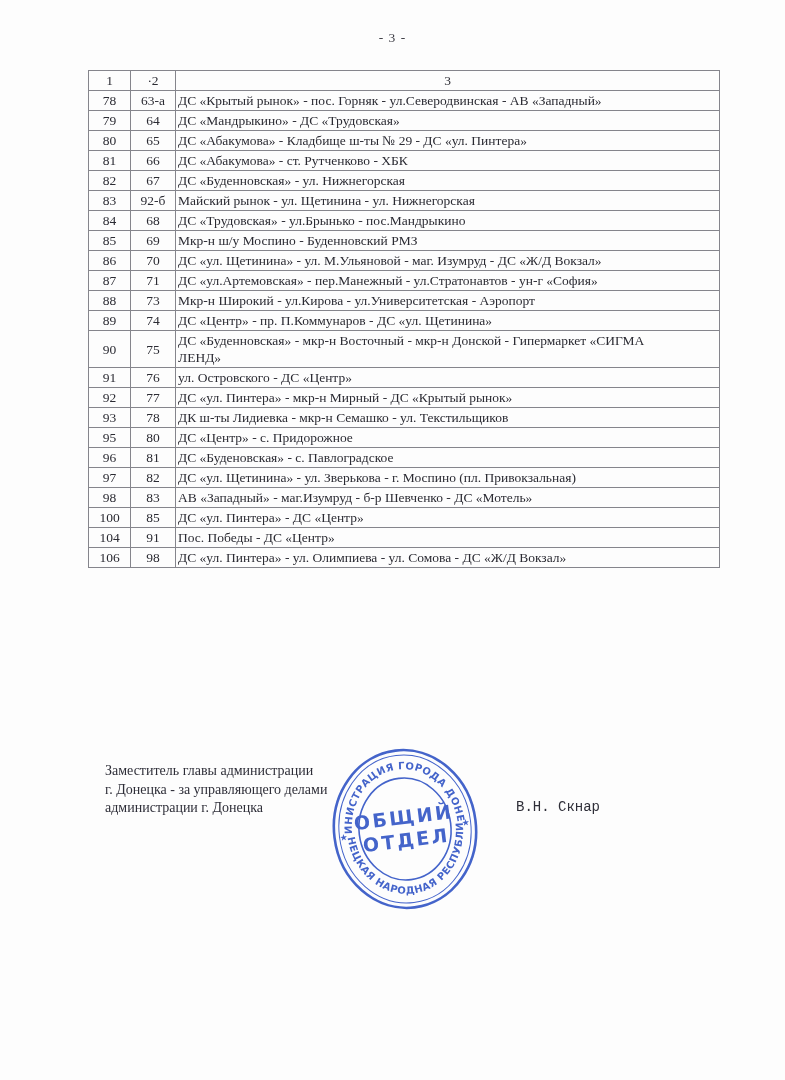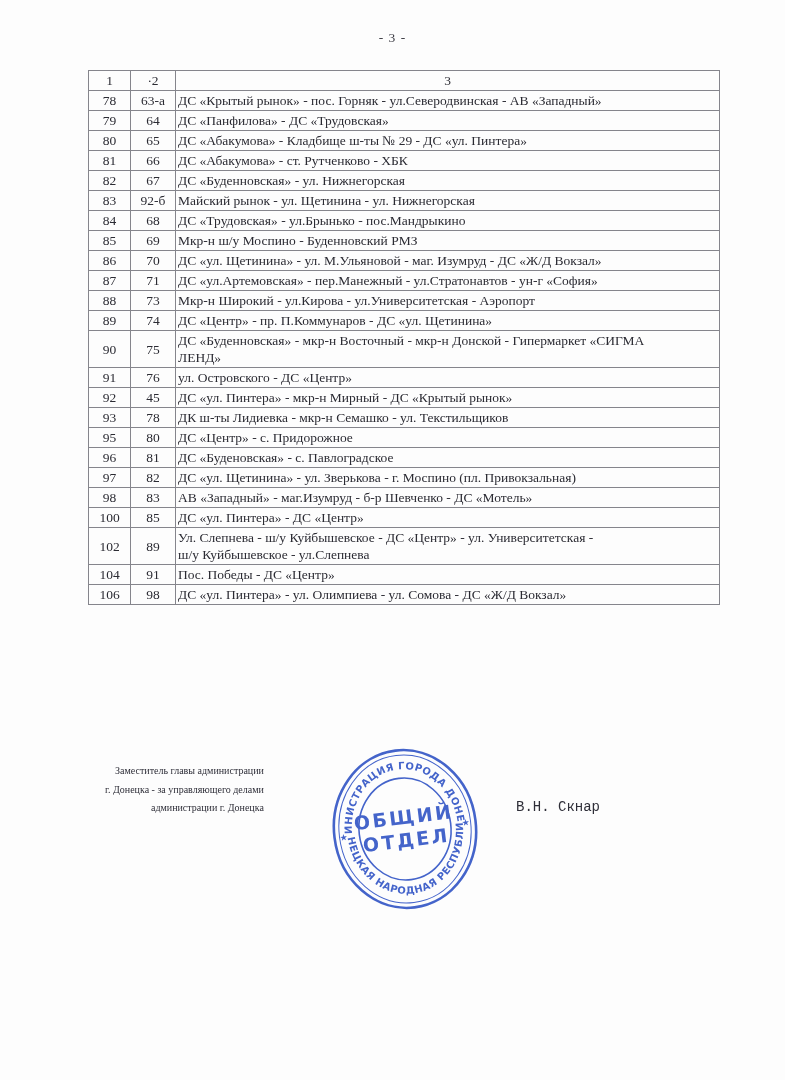--- a/index.html
+++ b/index.html
@@ -33,21 +33,21 @@
   }
   table.routes{border:1.5px solid #6f6f76;}
   td.c-num, th.c-num{text-align:center;color:#34343e;}
   td.c-desc, th.c-desc{padding-left:7px;white-space:pre-line;}
   th.c-desc{text-align:center;}
   col.col-seq{width:42px;}
   col.col-route{width:45px;}
 
   .signature{
     position:absolute;left:105px;top:762px;
-    font-size:10px;line-height:18.5px;color:#2e2e38;text-align:right;
+    font-size:14px;line-height:18.5px;color:#2e2e38;
   }
   .sig-name{
     position:absolute;left:516px;top:799px;
     font-size:14px;color:#2e2e38;font-family:Liberation Mono, monospace;
   }
   .stamp{
     position:absolute;left:325px;top:744px;
     width:160px;height:170px;
     opacity:0.88;
   }
@@ -82,21 +82,21 @@
   </thead>
   <tbody>
       <tr>
     <td class="c-num">78</td>
     <td class="c-num">63-а</td>
     <td class="c-desc">ДС «Крытый рынок»  - пос. Горняк - ул.Северодвинская - АВ «Западный»</td>
   </tr>
       <tr>
     <td class="c-num">79</td>
     <td class="c-num">64</td>
-    <td class="c-desc">ДС «Панфилова» - ДС «Трудовская»</td>
+    <td class="c-desc">ДС «Мандрыкино» - ДС «Трудовская»</td>
   </tr>
       <tr>
     <td class="c-num">80</td>
     <td class="c-num">65</td>
     <td class="c-desc">ДС «Абакумова» - Кладбище ш-ты № 29 - ДС «ул. Пинтера»</td>
   </tr>
       <tr>
     <td class="c-num">81</td>
     <td class="c-num">66</td>
     <td class="c-desc">ДС «Абакумова» - ст. Рутченково - ХБК</td>
@@ -147,21 +147,21 @@
     <td class="c-desc">ДС «Буденновская» - мкр-н Восточный - мкр-н Донской - Гипермаркет «СИГМА
 ЛЕНД»</td>
   </tr>
       <tr>
     <td class="c-num">91</td>
     <td class="c-num">76</td>
     <td class="c-desc">ул. Островского - ДС «Центр»</td>
   </tr>
       <tr>
     <td class="c-num">92</td>
-    <td class="c-num">45</td>
+    <td class="c-num">77</td>
     <td class="c-desc">ДС «ул. Пинтера» - мкр-н Мирный - ДС «Крытый рынок»</td>
   </tr>
       <tr>
     <td class="c-num">93</td>
     <td class="c-num">78</td>
     <td class="c-desc">ДК ш-ты Лидиевка - мкр-н Семашко - ул. Текстильщиков</td>
   </tr>
       <tr>
     <td class="c-num">95</td>
     <td class="c-num">80</td>
@@ -179,26 +179,20 @@
   </tr>
       <tr>
     <td class="c-num">98</td>
     <td class="c-num">83</td>
     <td class="c-desc">АВ «Западный» - маг.Изумруд - б-р Шевченко - ДС «Мотель»</td>
   </tr>
       <tr>
     <td class="c-num">100</td>
     <td class="c-num">85</td>
     <td class="c-desc">ДС «ул. Пинтера» - ДС «Центр»</td>
-  </tr>
-      <tr>
-    <td class="c-num">102</td>
-    <td class="c-num">89</td>
-    <td class="c-desc">Ул. Слепнева - ш/у Куйбышевское - ДС «Центр» - ул. Университетская -
-ш/у Куйбышевское - ул.Слепнева</td>
   </tr>
       <tr>
     <td class="c-num">104</td>
     <td class="c-num">91</td>
     <td class="c-desc">Пос. Победы - ДС «Центр»</td>
   </tr>
       <tr>
     <td class="c-num">106</td>
     <td class="c-num">98</td>
     <td class="c-desc">ДС «ул. Пинтера» - ул. Олимпиева - ул. Сомова - ДС «Ж/Д Вокзал»</td>

